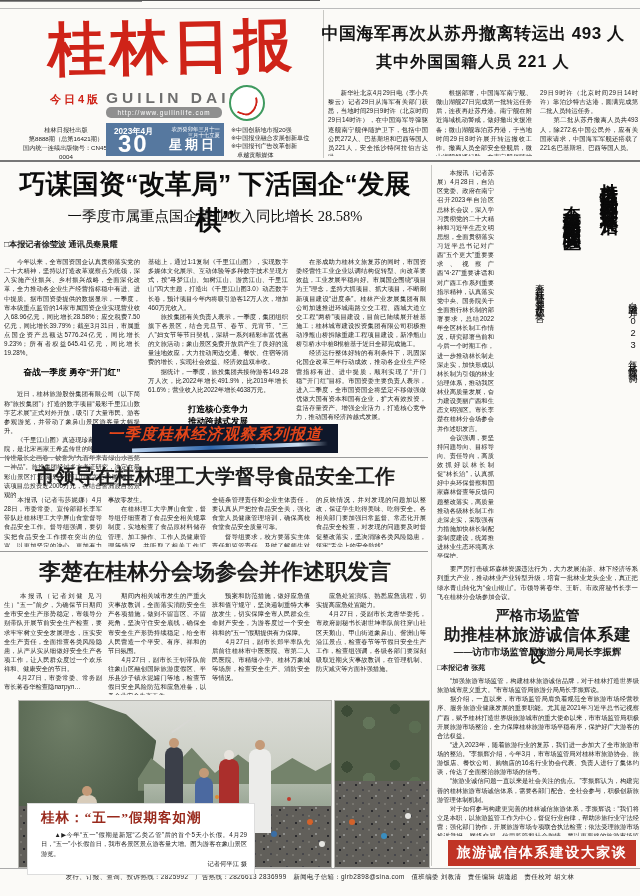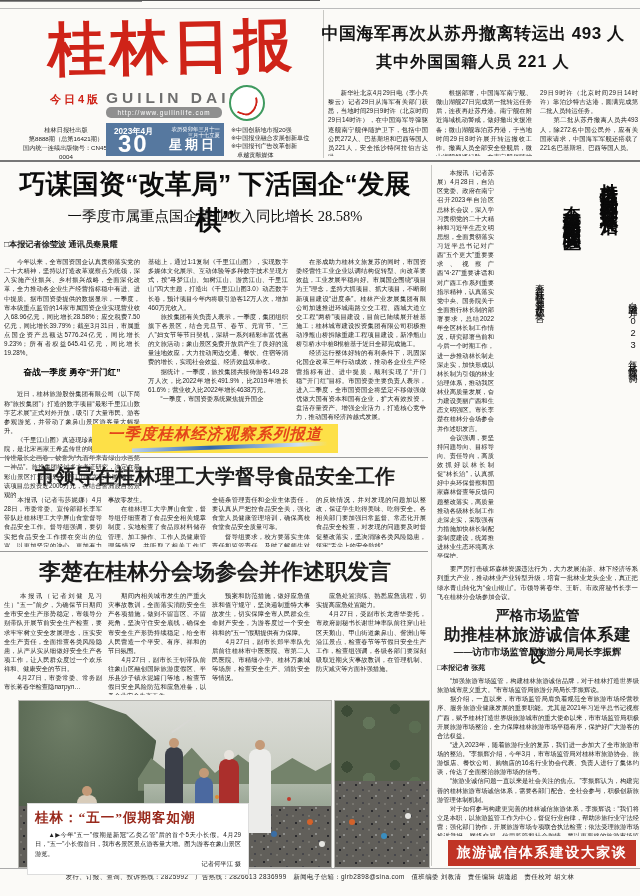--- a/index.html
+++ b/index.html
@@ -35,21 +35,21 @@
   #top-hl{left:306px;top:22px;width:334px;text-align:center;font-weight:900;color:#141414;}
   #top-hl .l1{font-size:17px;letter-spacing:0.5px;}
   #top-hl .l2{font-size:16px;margin-top:7px;letter-spacing:1px;}
   .sudan{top:88px;height:68px;}
   
   #lead-hl{left:2px;top:166px;width:426px;text-align:center;font-size:26.5px;font-weight:700;color:#0c0c0c;letter-spacing:0px;}
   #lead-sub{left:2px;top:207px;width:426px;text-align:center;font-size:14.5px;color:#111;}
   #lead-byline{left:4px;top:239px;font-size:8.2px;font-weight:bold;}
   #lead-brule{left:0;top:252px;width:142px;height:1px;background:#888;}
   .leadcol{top:257px;height:198px;}
-  #banner{left:92px;top:424px;width:246px;height:29px;background:#fde047;z-index:3;text-align:center;}
+  #banner{left:92px;top:424px;width:246px;height:29px;background:#0f172a;z-index:3;text-align:center;}
   #banner .btext{font-size:15.5px;font-weight:900;font-style:italic;color:#e4461a;letter-spacing:1px;}
   #banner .swoosh{margin:0 0 0 40px;width:196px;height:4px;transform:rotate(-2deg);
      background:linear-gradient(90deg,#b9d2ee,#2f66ab 40%,#cfe2f4 85%,rgba(207,226,244,0));}
   
   .photo{position:absolute;overflow:hidden;border:1px solid #b5b5b0;}
   #photo-left{left:18px;top:700px;width:312px;height:166px;background:#cfd3cc;}
   .pl-sky{position:absolute;left:0;top:0;width:100%;height:50%;background:linear-gradient(#dcddd8,#c6cabf);}
   .pl-cliff{position:absolute;left:0;top:0;width:44%;height:80%;
      background:radial-gradient(ellipse at 35% 15%,#6f7e67,#4d5c48 75%);
      clip-path:polygon(0 0,50% 0,78% 10%,100% 30%,88% 100%,0 100%);}
@@ -66,21 +66,21 @@
   .fig::before{content:"";position:absolute;top:-9px;left:50%;transform:translateX(-50%);
      width:10px;height:10px;border-radius:50%;background:#c49a78;}
   .fig-head-white::before{background:#e8e4de;}
   .speck{position:absolute;border-radius:50%;}
   #photo-right{left:334px;top:700px;width:94px;height:166px;background:#55614b;
      background-image:radial-gradient(circle 8px at 12px 10px,#3c4a36 70%,transparent 71%),
        radial-gradient(circle 9px at 34px 22px,#63755a 70%,transparent 71%),
        radial-gradient(circle 7px at 60px 8px,#42523c 70%,transparent 71%),
        radial-gradient(circle 9px at 80px 26px,#5b6d52 70%,transparent 71%);
      background-size:94px 56px;background-repeat:repeat;}
-  #caption-box{left:28px;top:804px;width:206px;background:#fff;padding:5px 7px 5px 7px;z-index:4;
+  #caption-box{left:28px;top:804px;width:206px;background:#fff;padding:5px 7px 5px 13px;z-index:4;
      box-shadow:0 0 0 1px #ddd;}
   #caption-title{font-size:13.5px;font-weight:900;color:#99291c;letter-spacing:1px;
      font-family:"Liberation Serif","DejaVu Serif",serif;}
   #caption-text{font-size:6.3px;line-height:1.5;text-align:justify;margin-top:3px;color:#222;}
   #caption-credit{display:block;text-align:right;margin-top:1px;}
   
   #forest-body{left:437px;top:168px;width:57px;height:390px;}
   #forest-head{left:497px;top:168px;width:143px;height:394px;}
   #forest-kicker{position:absolute;right:1px;top:126px;font-size:9.3px;letter-spacing:2px;color:#111;}
   #forest-l1{position:absolute;right:19px;top:0;font-size:18px;font-weight:900;letter-spacing:2px;color:#0a0a0a;}
@@ -147,20 +147,22 @@
   <div class="abs leadcol" style="left:4px;width:136px;">
     <div class="small">　　今年以来，全市国资国企认真贯彻落实党的二十大精神，坚持以打造改革观察点为统领，深入实施产业振兴、乡村振兴战略，全面深化改革，全力推动各企业生产经营指标稳中有进、进中提质。据市国资委提供的数据显示，一季度，市本级重点监管的14家市属国资企业实现营业收入68.96亿元，同比增长28.58%；应交税费7.50亿元，同比增长39.79%；截至3月31日，市属重点国企资产总额达5776.24亿元，同比增长9.23%；所有者权益645.41亿元，同比增长19.28%。</div>
     <div class="colsub" style="white-space:pre-line;">奋战一季度 勇夺“开门红”</div>
     <div class="small">　　近日，桂林旅游股份集团有限公司（以下简称“旅投集团”）打造的数字项目“最彩千里江山数字艺术展”正式对外开放，吸引了大量市民、游客参观游览，并带动了象鼻山景区游客量大幅提升。
 　　《千里江山图》真迹现珍藏于北京故宫博物院，是北宋画家王希孟传世的唯一作品，为宋代传世最长之画卷，被誉为“九百年来青绿山水画第一神品”。旅投集团经过多方考证研究，决定在最彩山景区打造“最彩千里江山数字艺术展”项目，该项目总投资近2000万元，在结合訾洲渡自然景观的</div>
   </div>
   <div class="abs leadcol" style="left:148px;width:140px;height:164px;">
     <div class="small">基础上，通过1∶1复制《千里江山图》，实现数字多媒体文化展示、互动体验等多种数字技术呈现方式，按“寻梦江山、知树江山、游赏江山、千里江山”四大主题，打造出《千里江山图3.0》动态数字长卷，预计项目今年内将吸引游客12万人次，增加460万元收入。
 　　旅投集团有关负责人表示，一季度，集团组织旗下各景区，结合元旦节、春节、元宵节、“三八”妇女节等节日契机，深耕一系列精彩丰富优惠的文旅活动；象山景区免费开放后产生了良好的流量洼地效应，大力拉动周边交通、餐饮、住宿等消费的增长，实现社会效益、经济效益双丰收。
 　　据统计，一季度，旅投集团共接待游客149.28万人次，比2022年增长491.9%，比2019年增长61.6%；营业收入比2022年增长4638万元。</div>
+    <div class="colsub" style="white-space:pre-line;">打造核心竞争力
+推动跨越式发展</div>
     <div class="small">　　“一季度，市国资委系统聚焦提升国企</div>
   </div>
   <div class="abs small leadcol" style="left:296px;width:130px;">　　在形成助力桂林文旅复苏的同时，市国资委经营性工业企业以调结构促转型、向改革要效益，工业发展平稳向好。市属国企围绕“项目为王”理念，坚持大抓项目、抓大项目，不断刷新项目建设“进度条”。桂林产业发展集团有限公司加速推进环城南路立交工程、西城大道立交工程“两桥”项目建设，目前已陆续展开桩基施工；桂林城市建设投资集团有限公司积极推动净瓶山桥拆除重建工程项目建设，新净瓶山桥引桥水中桩8根桩基于近日全部完成施工。
 　　经济运行整体好转的有利条件下，巩固深化国企改革三年行动成效，推动各企业生产经营指标有进、进中提质，顺利实现了“开门稳”“开门红”目标。市国资委主要负责人表示，进入二季度，全市国资国企将坚定不移做强做优做大国有资本和国有企业，扩大有效投资，盘活存量资产、增强企业活力，打造核心竞争力，推动国有经济跨越式发展。</div>
 
   <div class="abs" id="banner">
     <div class="btext">一季度桂林经济观察系列报道</div>
     <div class="swoosh"></div>
   </div>
 

